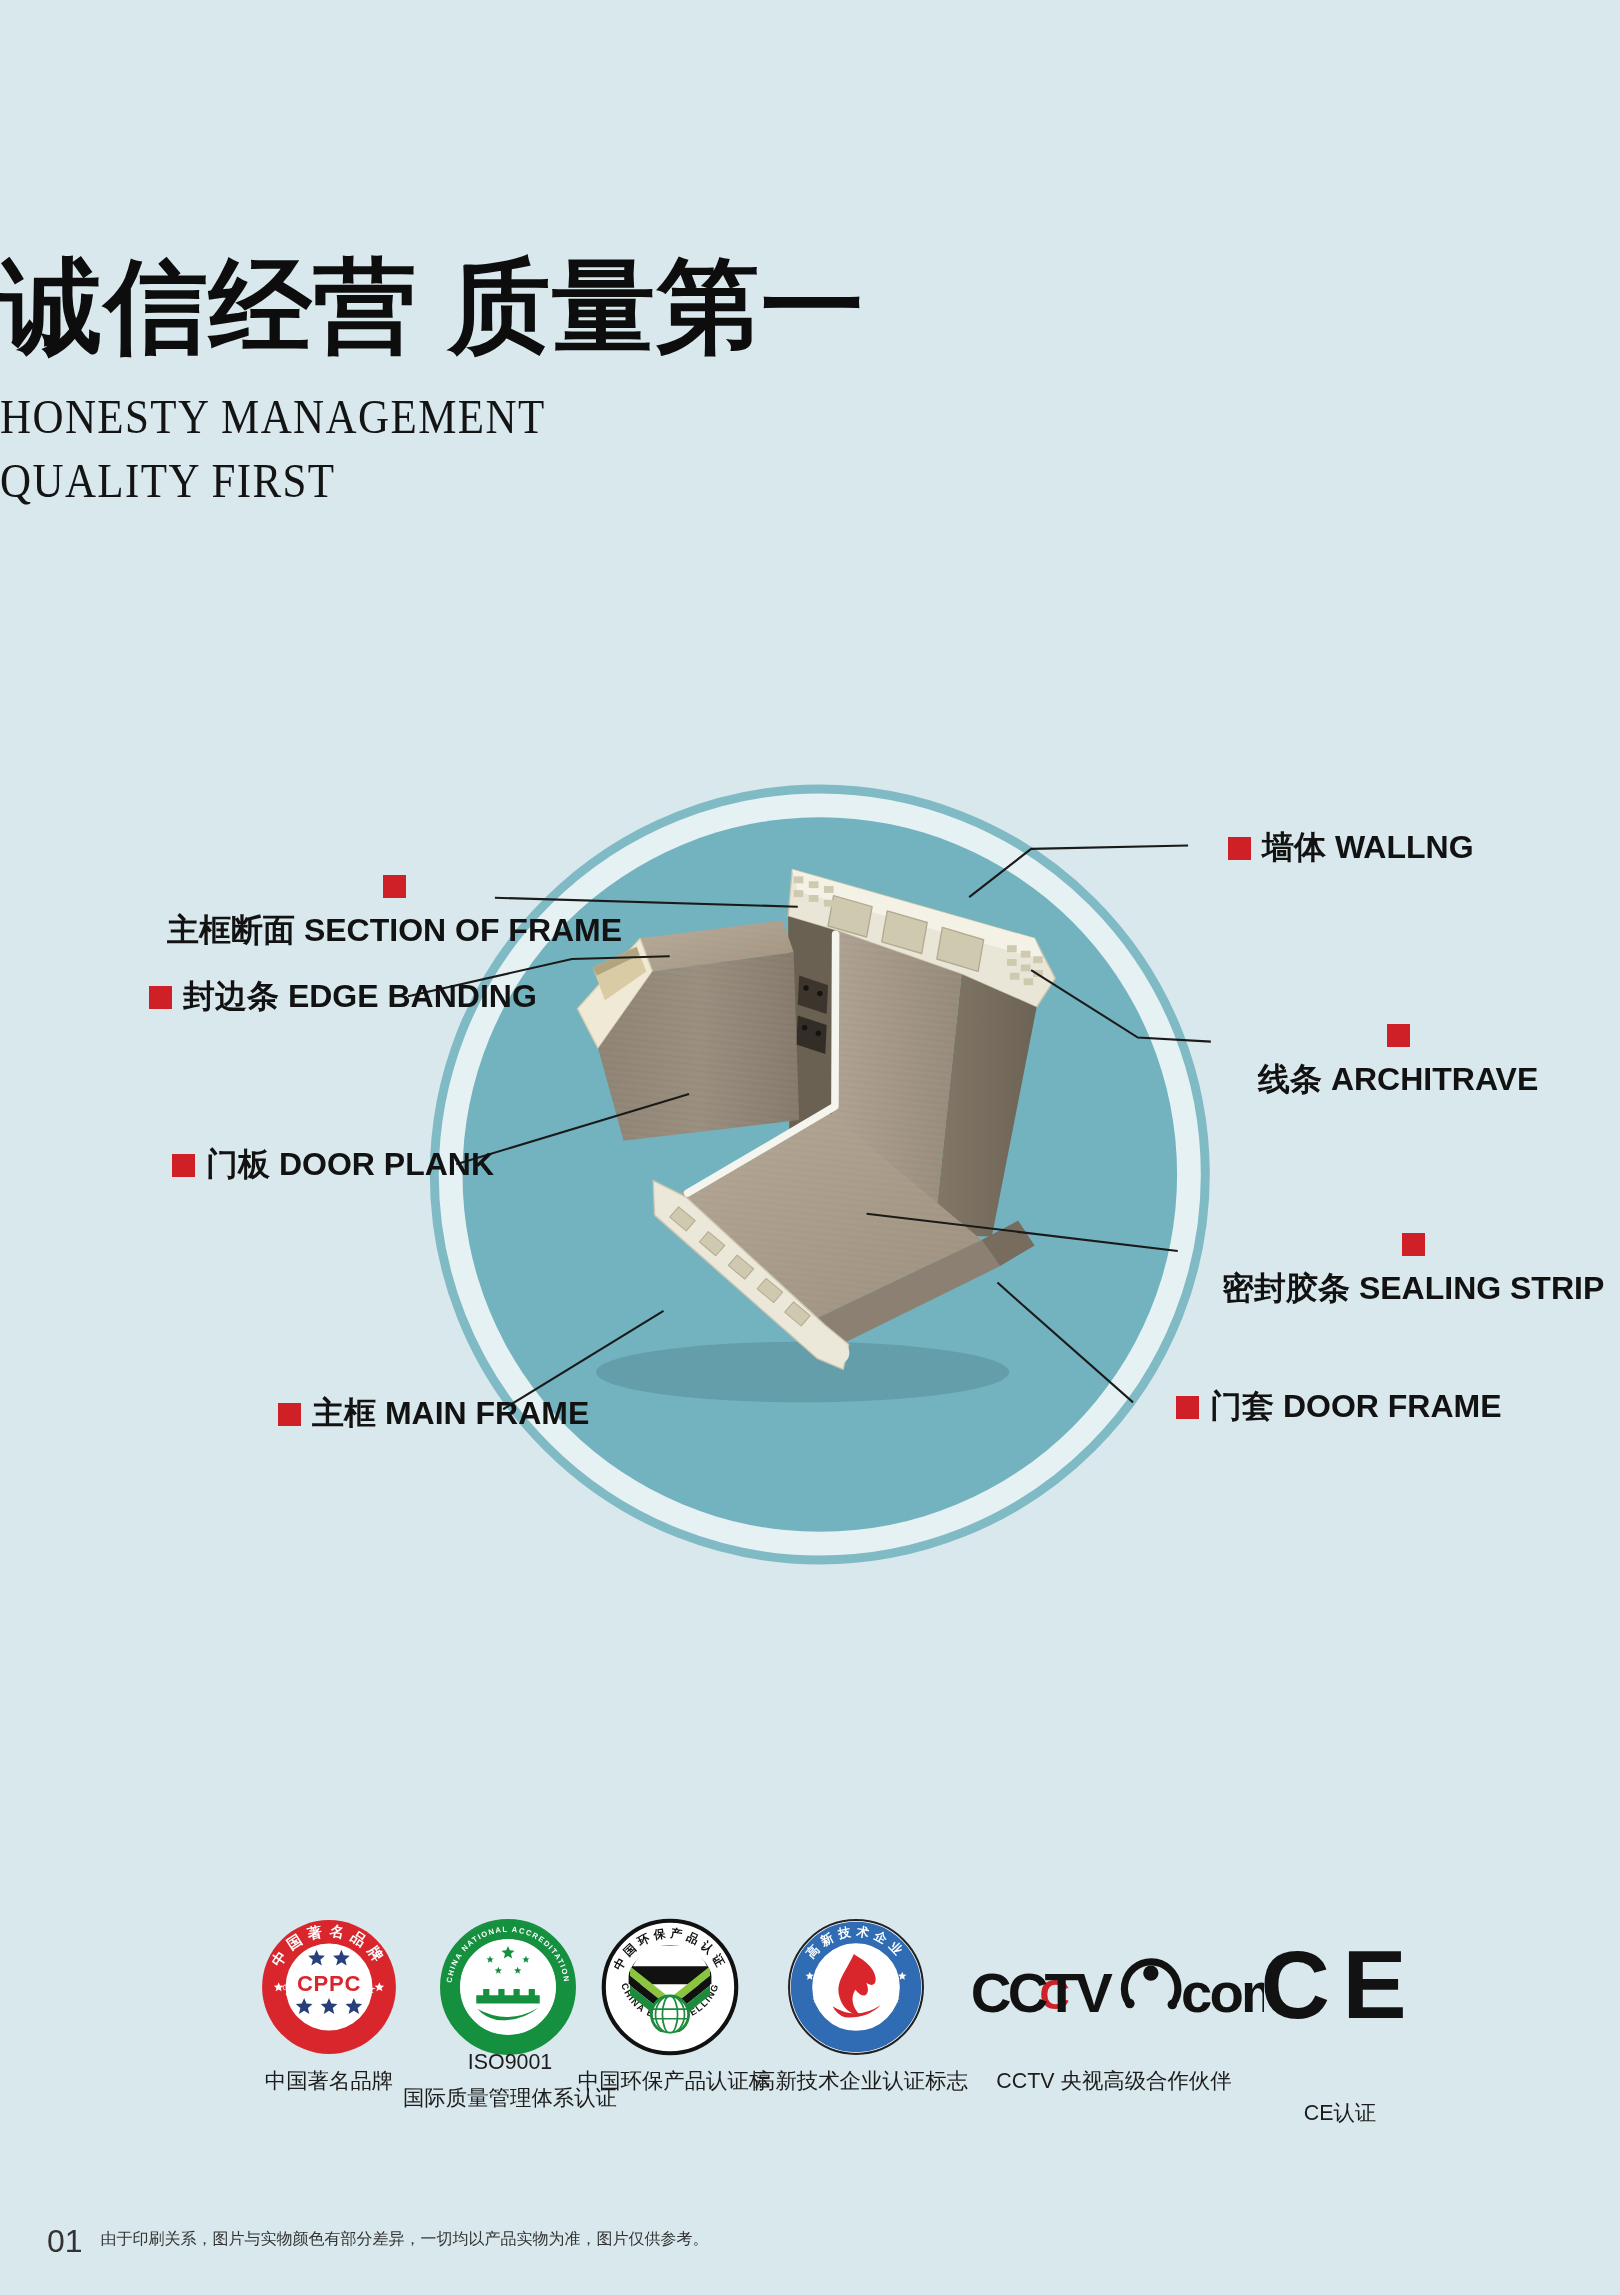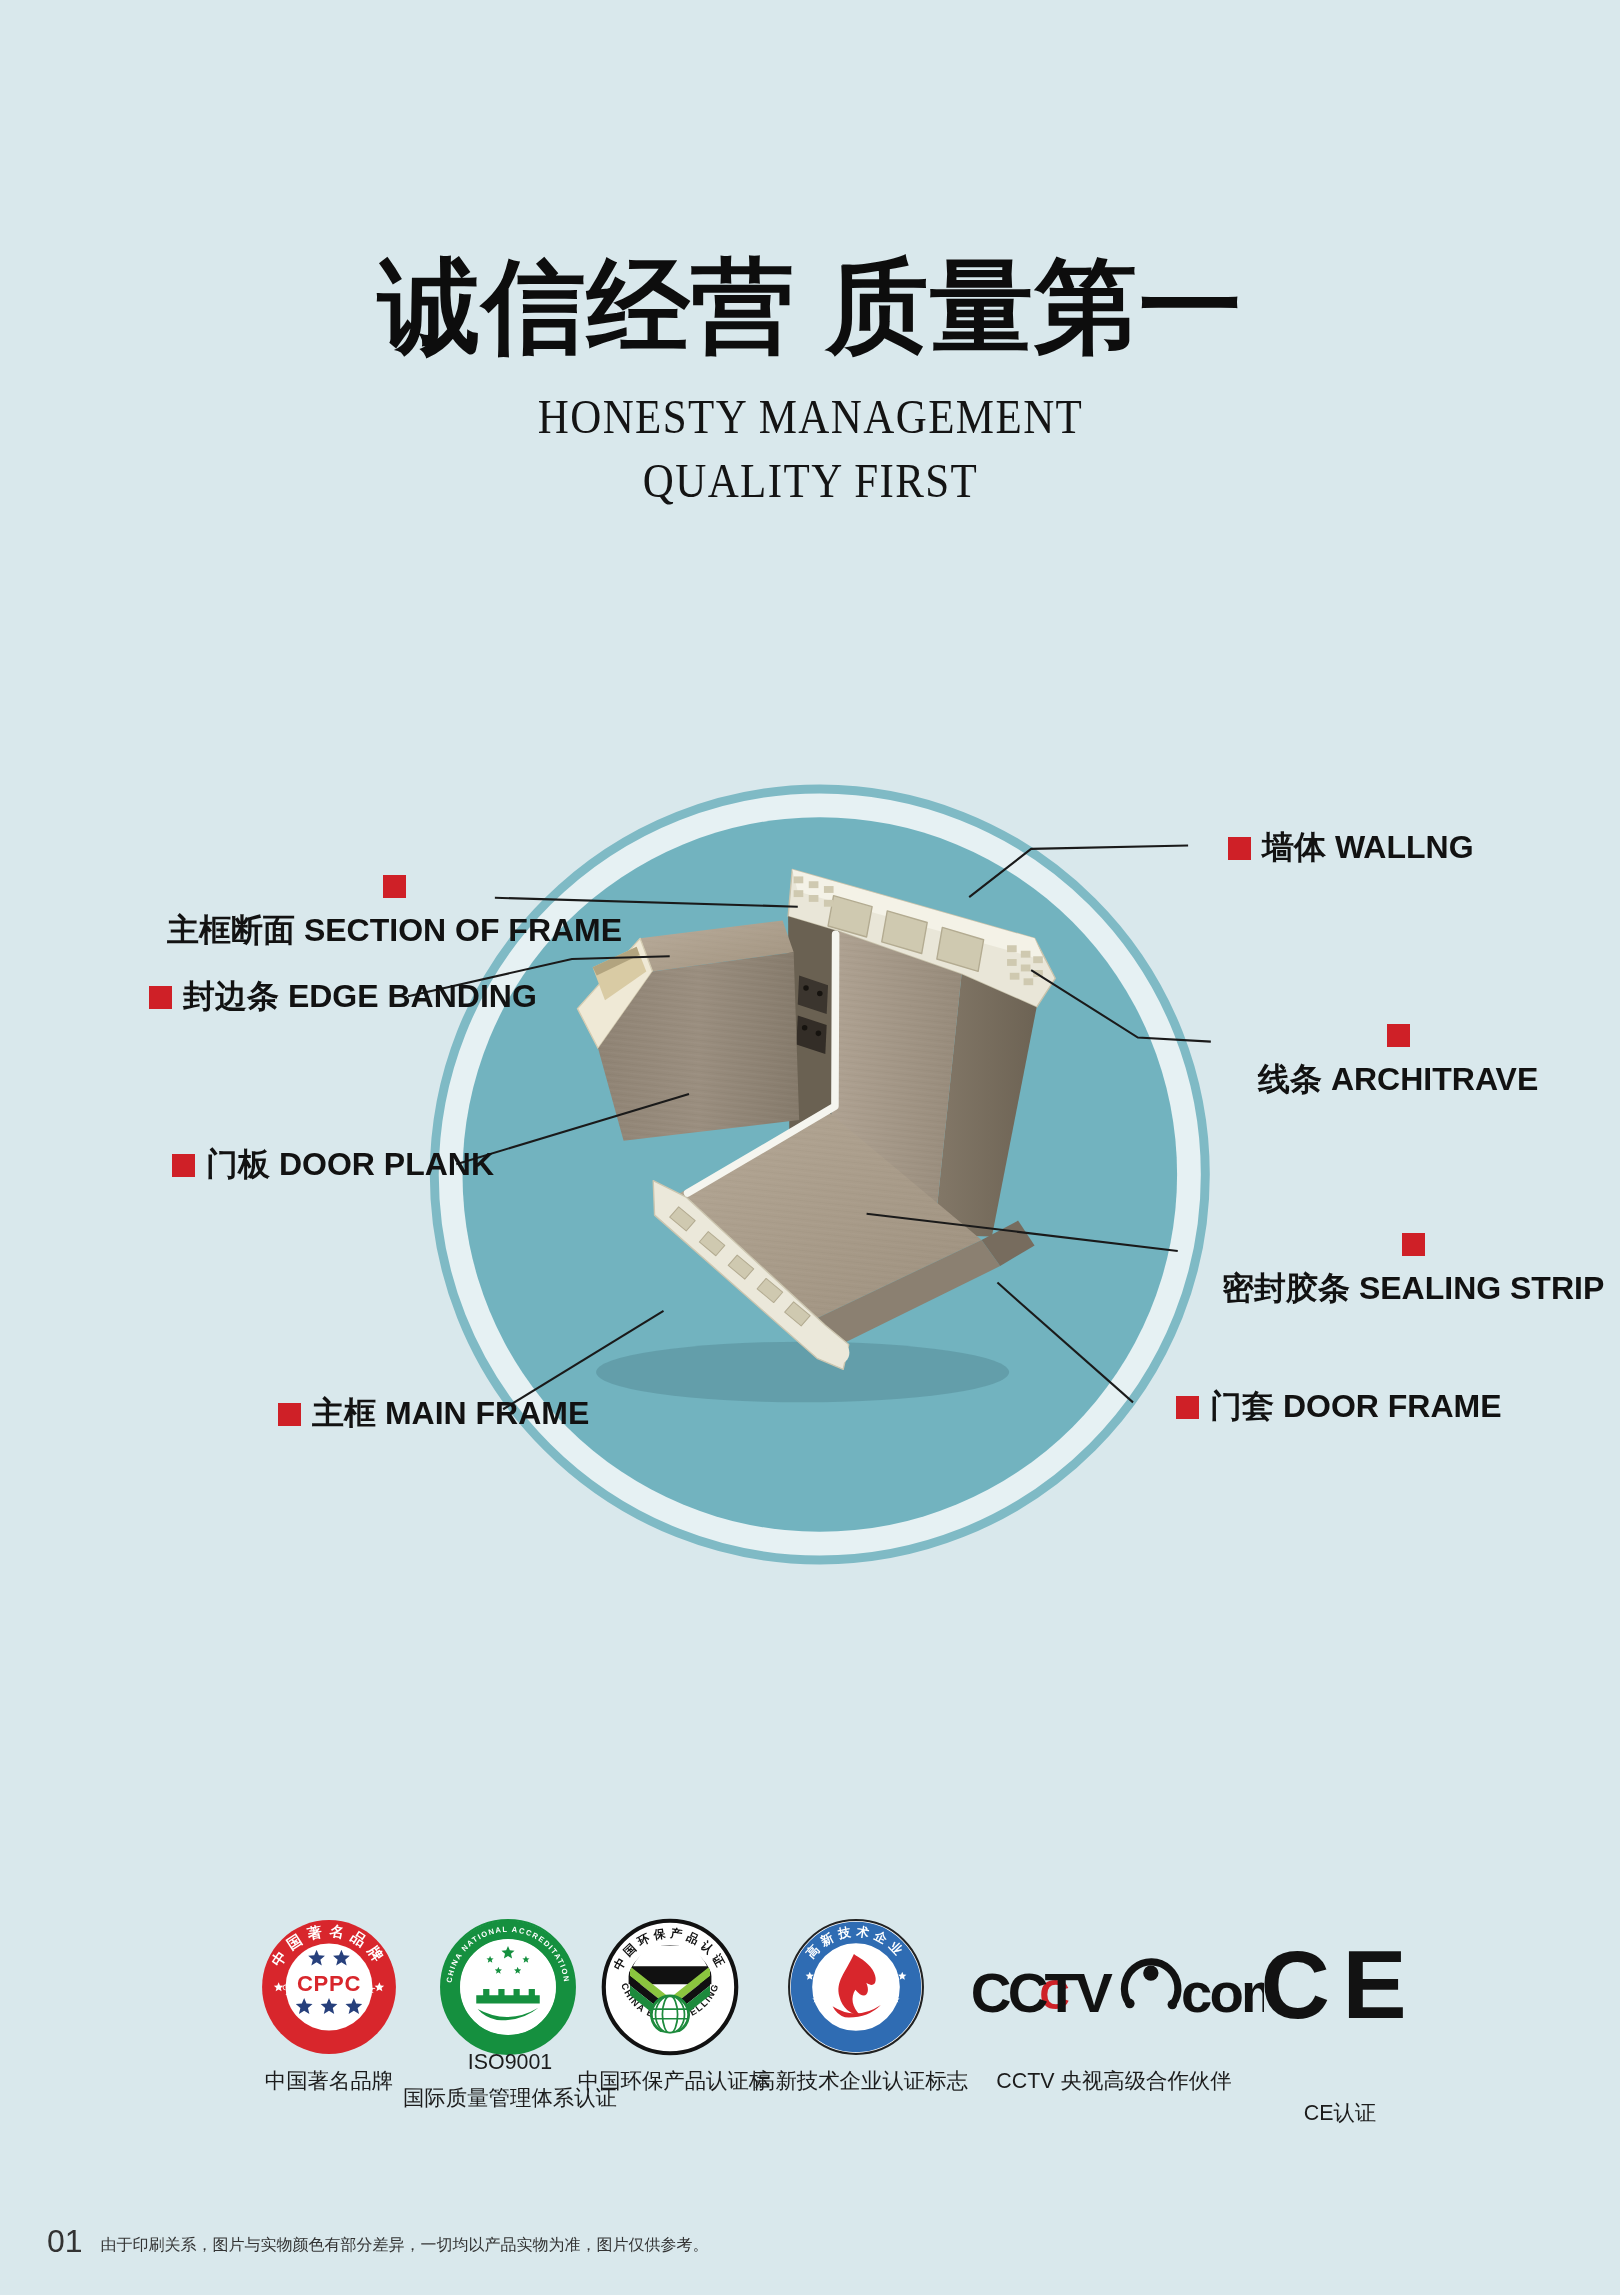--- a/index.html
+++ b/index.html
@@ -1,35 +1,35 @@
 <!DOCTYPE html>
 <html style="font-size:11px"><head>
 <meta charset="utf-8">
 <style>
   html,body{margin:0;padding:0;}
   body{width:1621px;height:2295px;font-family:"Liberation Sans","DejaVu Sans",sans-serif;}
   .page{position:relative;width:1621px;height:2295px;background:#d9e8ec;overflow:hidden;}
 
   
-  .hdr{position:absolute;left:0;top:253px;width:1621px;text-align:center;color:#121212;}
+  .hdr{position:absolute;left:0;top:253px;width:1621px;color:#121212;}
   .hdr h1{margin:0;font-size:103px;line-height:1.05;font-weight:900;letter-spacing:1.4px;color:#0d0d0d;}
   .hdr .sub{font-family:"Liberation Serif","DejaVu Serif",serif;font-size:43px;line-height:1.32;color:#141414;letter-spacing:1.4px;font-weight:500;transform:scale(1,1.12);transform-origin:top center;margin-top:25px;}
   .hdr .sub div{margin:0;}
 
   
   .scene{position:absolute;left:0;top:758px;}
   .callout{position:absolute;display:flex;align-items:center;gap:11px;font-size:32px;font-weight:bold;color:#121212;white-space:nowrap;margin-left:40px;}
   .callout .sq{width:23px;height:23px;background:#cf2027;flex:0 0 auto;}
 
   
   .badge{position:absolute;}
   .cap{position:absolute;transform:translateX(-50%);font-size:21.4px;color:#1c1c1c;white-space:nowrap;text-align:center;}
 
   
-  .footer{position:absolute;left:47px;top:2225px;display:flex;align-items:flex-end;gap:18px;color:#2a2a2a;}
+  .footer{position:absolute;left:47px;top:2225px;display:flex;align-items:center;gap:18px;color:#2a2a2a;}
   .footer .num{font-size:32px;line-height:1;color:#333;}
   .footer .note{font-size:16px;line-height:1;padding-bottom:4.1px;color:#333;}
 </style>
 </head>
 <body>
 
 <div class="page">
 
   <div class="hdr">
     <h1>诚信经营 质量第一</h1>

